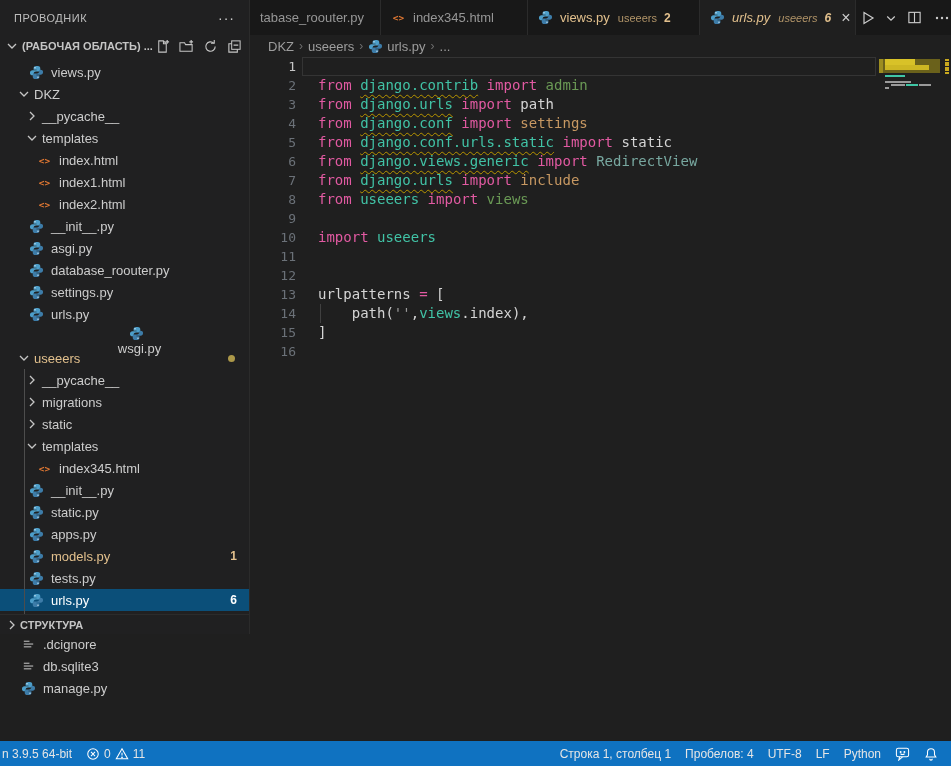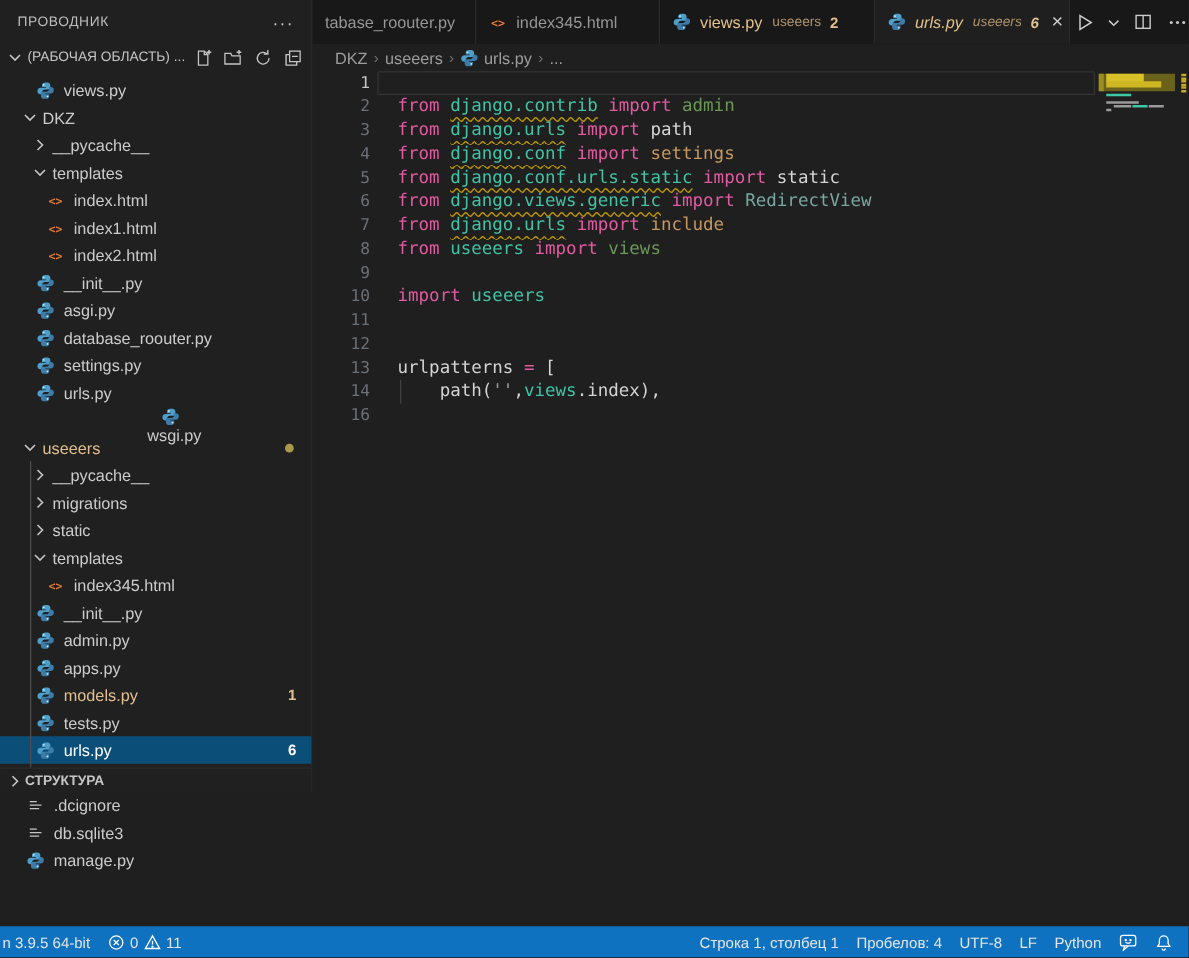--- a/index.html
+++ b/index.html
@@ -12,21 +12,21 @@
   svg { display:block; }
 
   
   #sidebar { position:absolute; left:0; top:0; width:250px; height:634px;
     background:#202021; border-right:1px solid #2b2b2b; }
   #explorer-header { height:35px; display:flex; align-items:center; padding:0 14px;
     font-size:11px; letter-spacing:.5px; color:#bdbdbd; }
   #explorer-header .spacer { flex:1; }
   .dots { color:#cccccc; font-size:14px; letter-spacing:1px; cursor:pointer; }
   #ws-header { height:22px; display:flex; align-items:center; padding:0 6px 0 4px;
-    font-size:11px; font-weight:normal; color:#c5c5c5; }
+    font-size:11px; font-weight:bold; color:#c5c5c5; }
   #ws-header .lbl { margin-left:2px; white-space:nowrap; overflow:hidden; }
   #ws-header .acts { margin-left:auto; display:flex; gap:6px; }
   .hicon { width:18px; height:18px; display:flex; align-items:center; justify-content:center; cursor:pointer; }
 
   #tree { position:relative; padding-top:4px; }
   .trow { height:22px; display:flex; align-items:center; font-size:13px; color:#cccccc;
     cursor:pointer; white-space:nowrap; position:relative; }
   .trow .chev { width:16px; height:16px; flex:none; display:flex; align-items:center; justify-content:center; }
   .trow .ficon { width:16px; height:16px; flex:none; display:flex; align-items:center; justify-content:center; margin-right:5px; }
   .trow .lbl { margin-left:2px; }
@@ -330,21 +330,21 @@
       </div>
       <div class="trow" style="padding-left: 28px;">
         <span class="ficon">
           <svg width="15" height="15" viewBox="0 0 16 16">
             <path fill="#4d9ec9" d="M7.9 1C6.1 1 4.9 1.8 4.9 3.2V5h3.2v.6H3.6C2.2 5.6 1 6.7 1 8.5S2.2 11 3.6 11H5V9.3C5 8 6.2 7 7.5 7h3c1.1 0 1.5-.7 1.5-1.8V3.2C12 1.9 10.8 1 9.5 1z"></path>
             <path fill="#3d7ca8" d="M8.1 15c1.8 0 3-.8 3-2.2V11H7.9v-.6h4.5c1.4 0 2.6-1.1 2.6-2.9S13.8 5 12.4 5H11v1.7C11 8 9.8 9 8.5 9h-3C4.4 9 4 9.7 4 10.8v2C4 14.1 5.2 15 6.5 15z"></path>
             <circle cx="6.4" cy="3" r=".75" fill="#d8ebf5"></circle>
             <circle cx="9.6" cy="13" r=".75" fill="#d8ebf5"></circle>
           </svg>
         </span>
-        <span class="lbl">admin.py</span>
+        <span class="lbl">static.py</span>
       </div>
       <div class="trow" style="padding-left: 28px;">
         <span class="ficon">
           <svg width="15" height="15" viewBox="0 0 16 16">
             <path fill="#4d9ec9" d="M7.9 1C6.1 1 4.9 1.8 4.9 3.2V5h3.2v.6H3.6C2.2 5.6 1 6.7 1 8.5S2.2 11 3.6 11H5V9.3C5 8 6.2 7 7.5 7h3c1.1 0 1.5-.7 1.5-1.8V3.2C12 1.9 10.8 1 9.5 1z"></path>
             <path fill="#3d7ca8" d="M8.1 15c1.8 0 3-.8 3-2.2V11H7.9v-.6h4.5c1.4 0 2.6-1.1 2.6-2.9S13.8 5 12.4 5H11v1.7C11 8 9.8 9 8.5 9h-3C4.4 9 4 9.7 4 10.8v2C4 14.1 5.2 15 6.5 15z"></path>
             <circle cx="6.4" cy="3" r=".75" fill="#d8ebf5"></circle>
             <circle cx="9.6" cy="13" r=".75" fill="#d8ebf5"></circle>
           </svg>
         </span>
@@ -542,20 +542,21 @@
       <div class="cline"><span class="gut">5</span><span class="txt"><span class="tk-kw">from </span><span class="tk-modw">django.conf.urls.static</span><span class="tk-kw"> import </span><span class="tk-pl">static</span></span></div>
       <div class="cline"><span class="gut">6</span><span class="txt"><span class="tk-kw">from </span><span class="tk-modw">django.views.generic</span><span class="tk-kw"> import </span><span class="tk-dt">RedirectView</span></span></div>
       <div class="cline"><span class="gut">7</span><span class="txt"><span class="tk-kw">from </span><span class="tk-modw">django.urls</span><span class="tk-kw"> import </span><span class="tk-tn">include</span></span></div>
       <div class="cline"><span class="gut">8</span><span class="txt"><span class="tk-kw">from </span><span class="tk-md">useeers</span><span class="tk-kw"> import </span><span class="tk-gr">views</span></span></div>
       <div class="cline"><span class="gut">9</span><span class="txt"></span></div>
       <div class="cline"><span class="gut">10</span><span class="txt"><span class="tk-kw">import </span><span class="tk-md">useeers</span></span></div>
       <div class="cline"><span class="gut">11</span><span class="txt"></span></div>
       <div class="cline"><span class="gut">12</span><span class="txt"></span></div>
       <div class="cline"><span class="gut">13</span><span class="txt"><span class="tk-pl">urlpatterns </span><span class="tk-kw">=</span><span class="tk-pl"> [</span></span></div>
       <div class="cline"><span class="gut">14</span><span class="txt"><span class="iguide"></span><span class="tk-pl">    path(</span><span class="tk-st">''</span><span class="tk-pl">,</span><span class="tk-md">views</span><span class="tk-pl">.index),</span></span></div>
+      <div class="cline"><span class="gut">15</span><span class="txt"><span class="tk-pl">]</span></span></div>
       <div class="cline"><span class="gut">16</span><span class="txt"></span></div>
     </div>
 </div>
 <div id="minimap">
     <div class="mk" style="left: 1px; top: 2px; width: 61px; height: 14px; background: rgb(106, 97, 27);"></div>
     <div class="mk" style="left: 1px; top: 2px; width: 4px; height: 14px; background: rgb(156, 141, 32);"></div>
     <div class="mk" style="left: 7px; top: 2px; width: 30px; height: 7px; background: rgb(216, 194, 40);"></div>
     <div class="mk" style="left: 7px; top: 8px; width: 44px; height: 5px; background: rgb(205, 183, 35);"></div>
     <div class="mk" style="left: 7px; top: 18px; width: 20px; height: 2px; background: rgb(63, 198, 165);"></div>
     <div class="mk" style="left: 7px; top: 24px; width: 26px; height: 2px; background: rgb(154, 154, 154);"></div>

